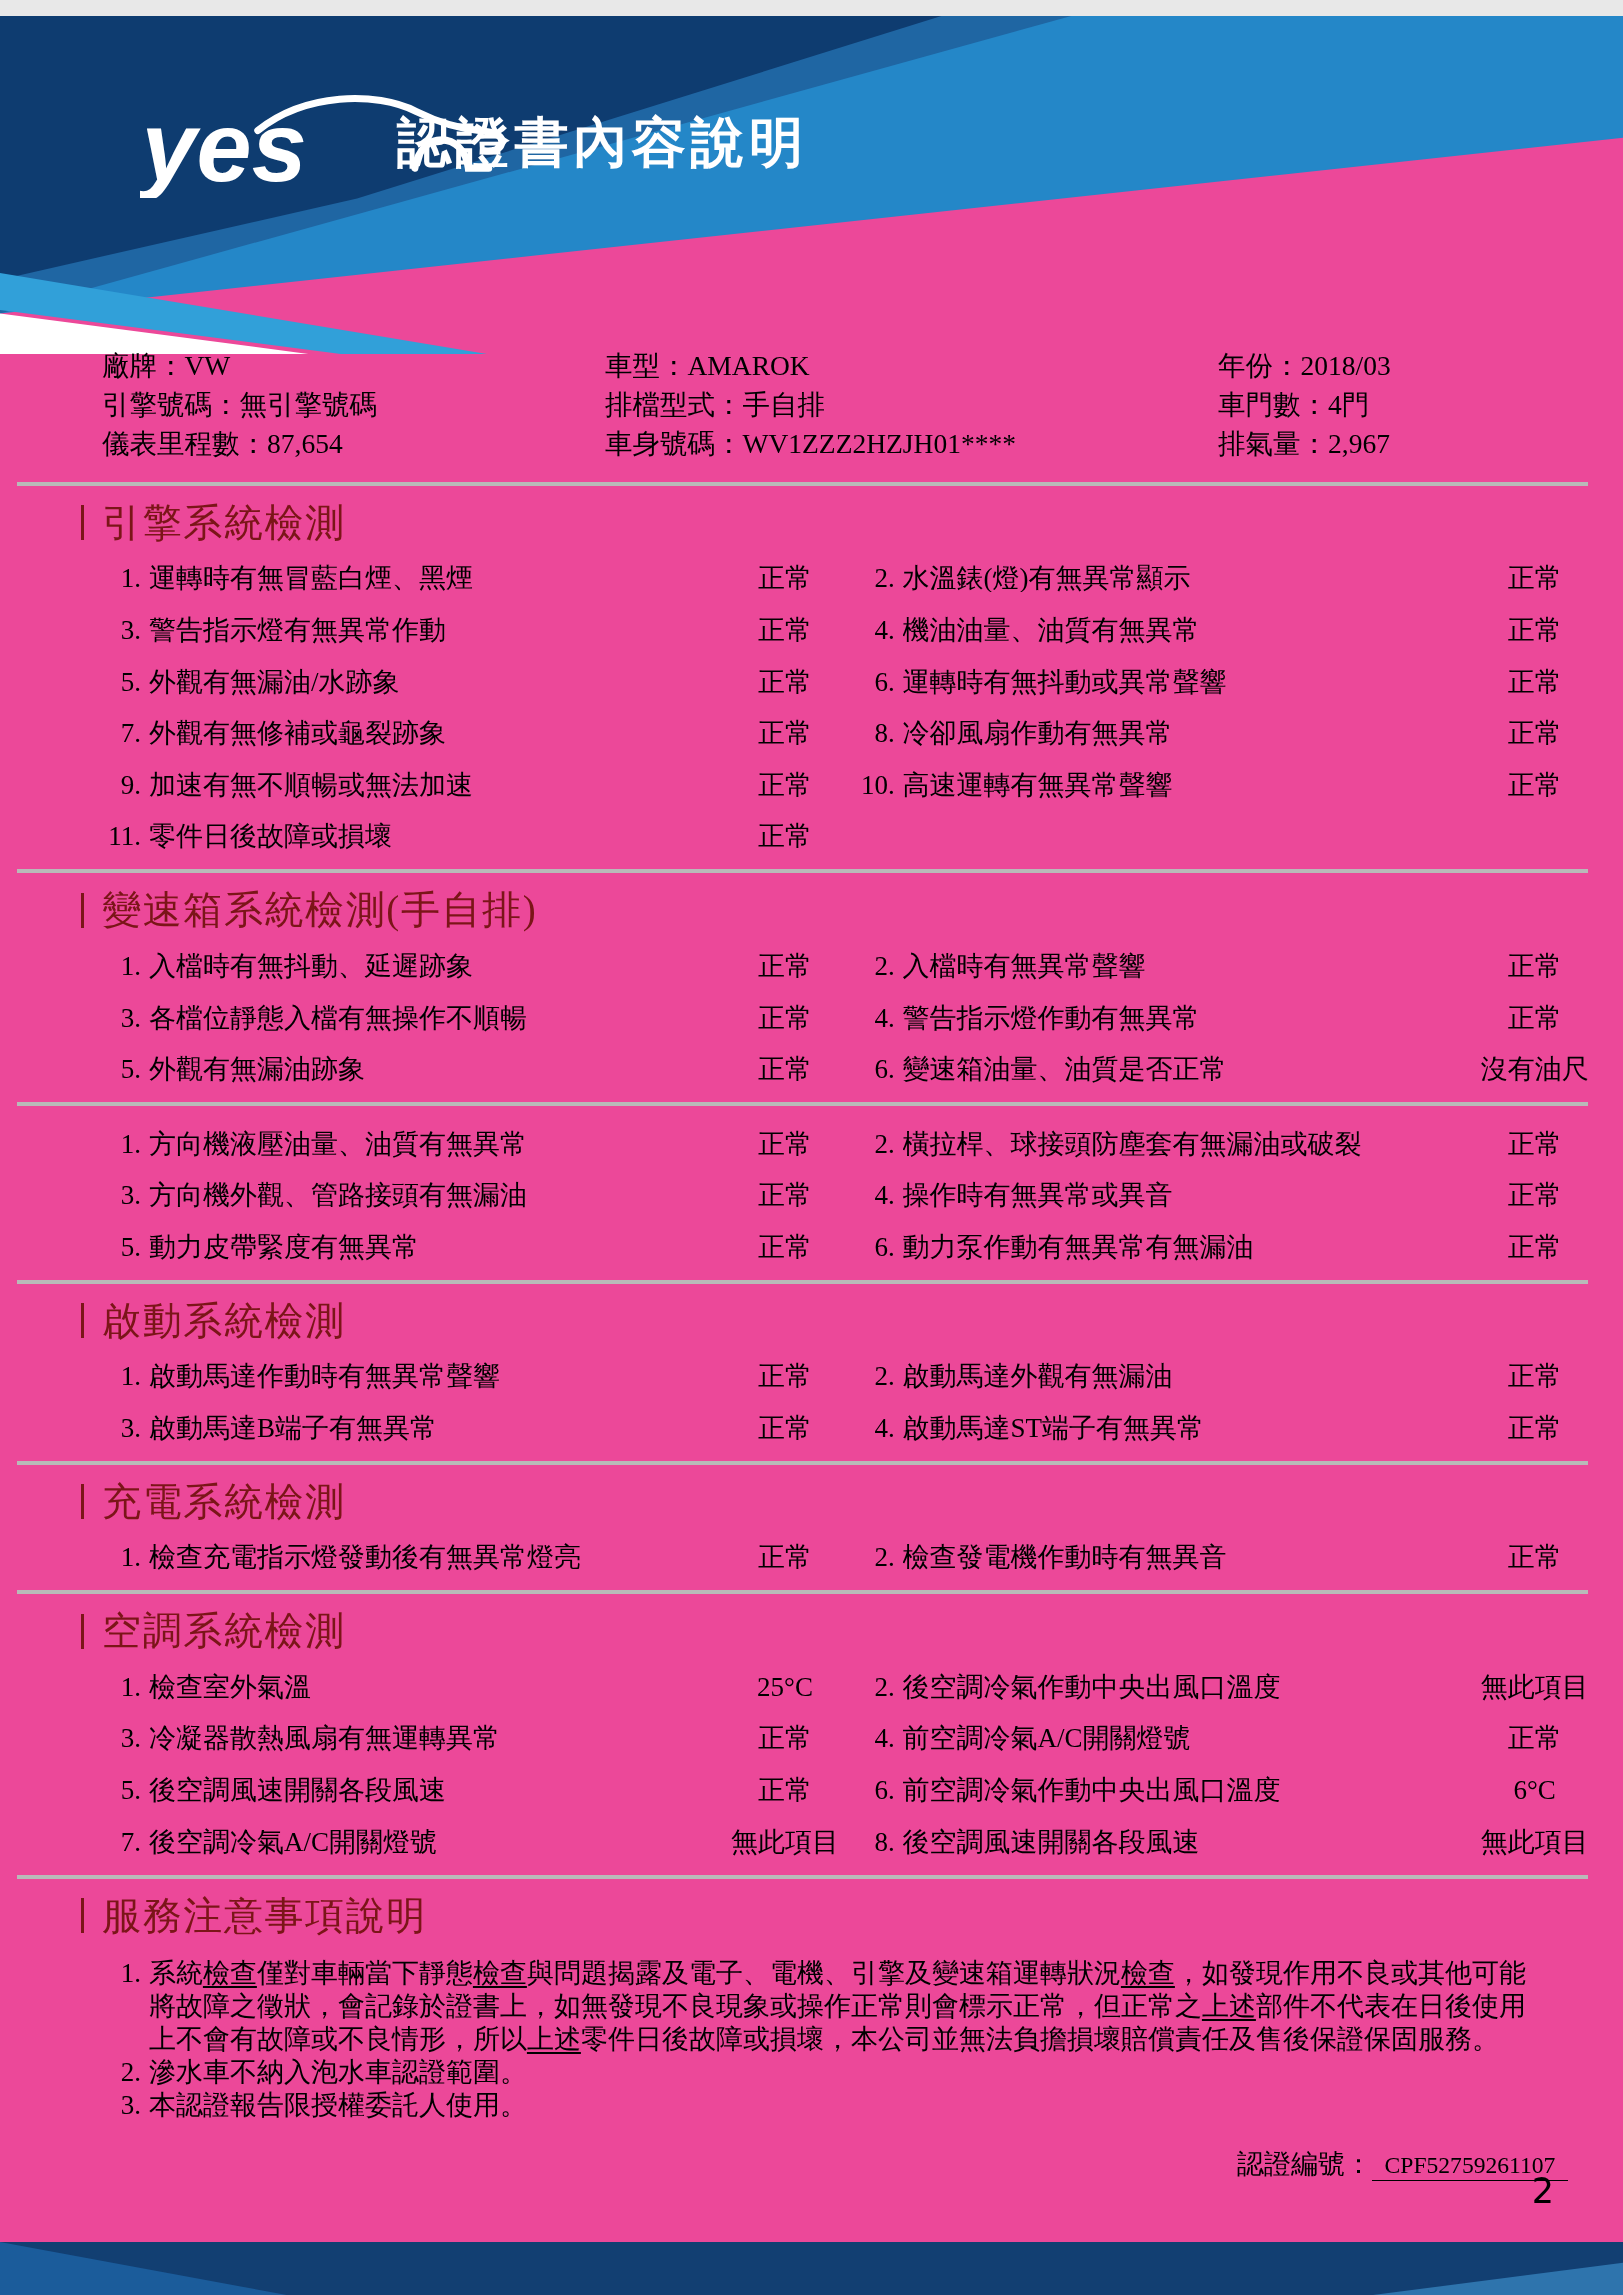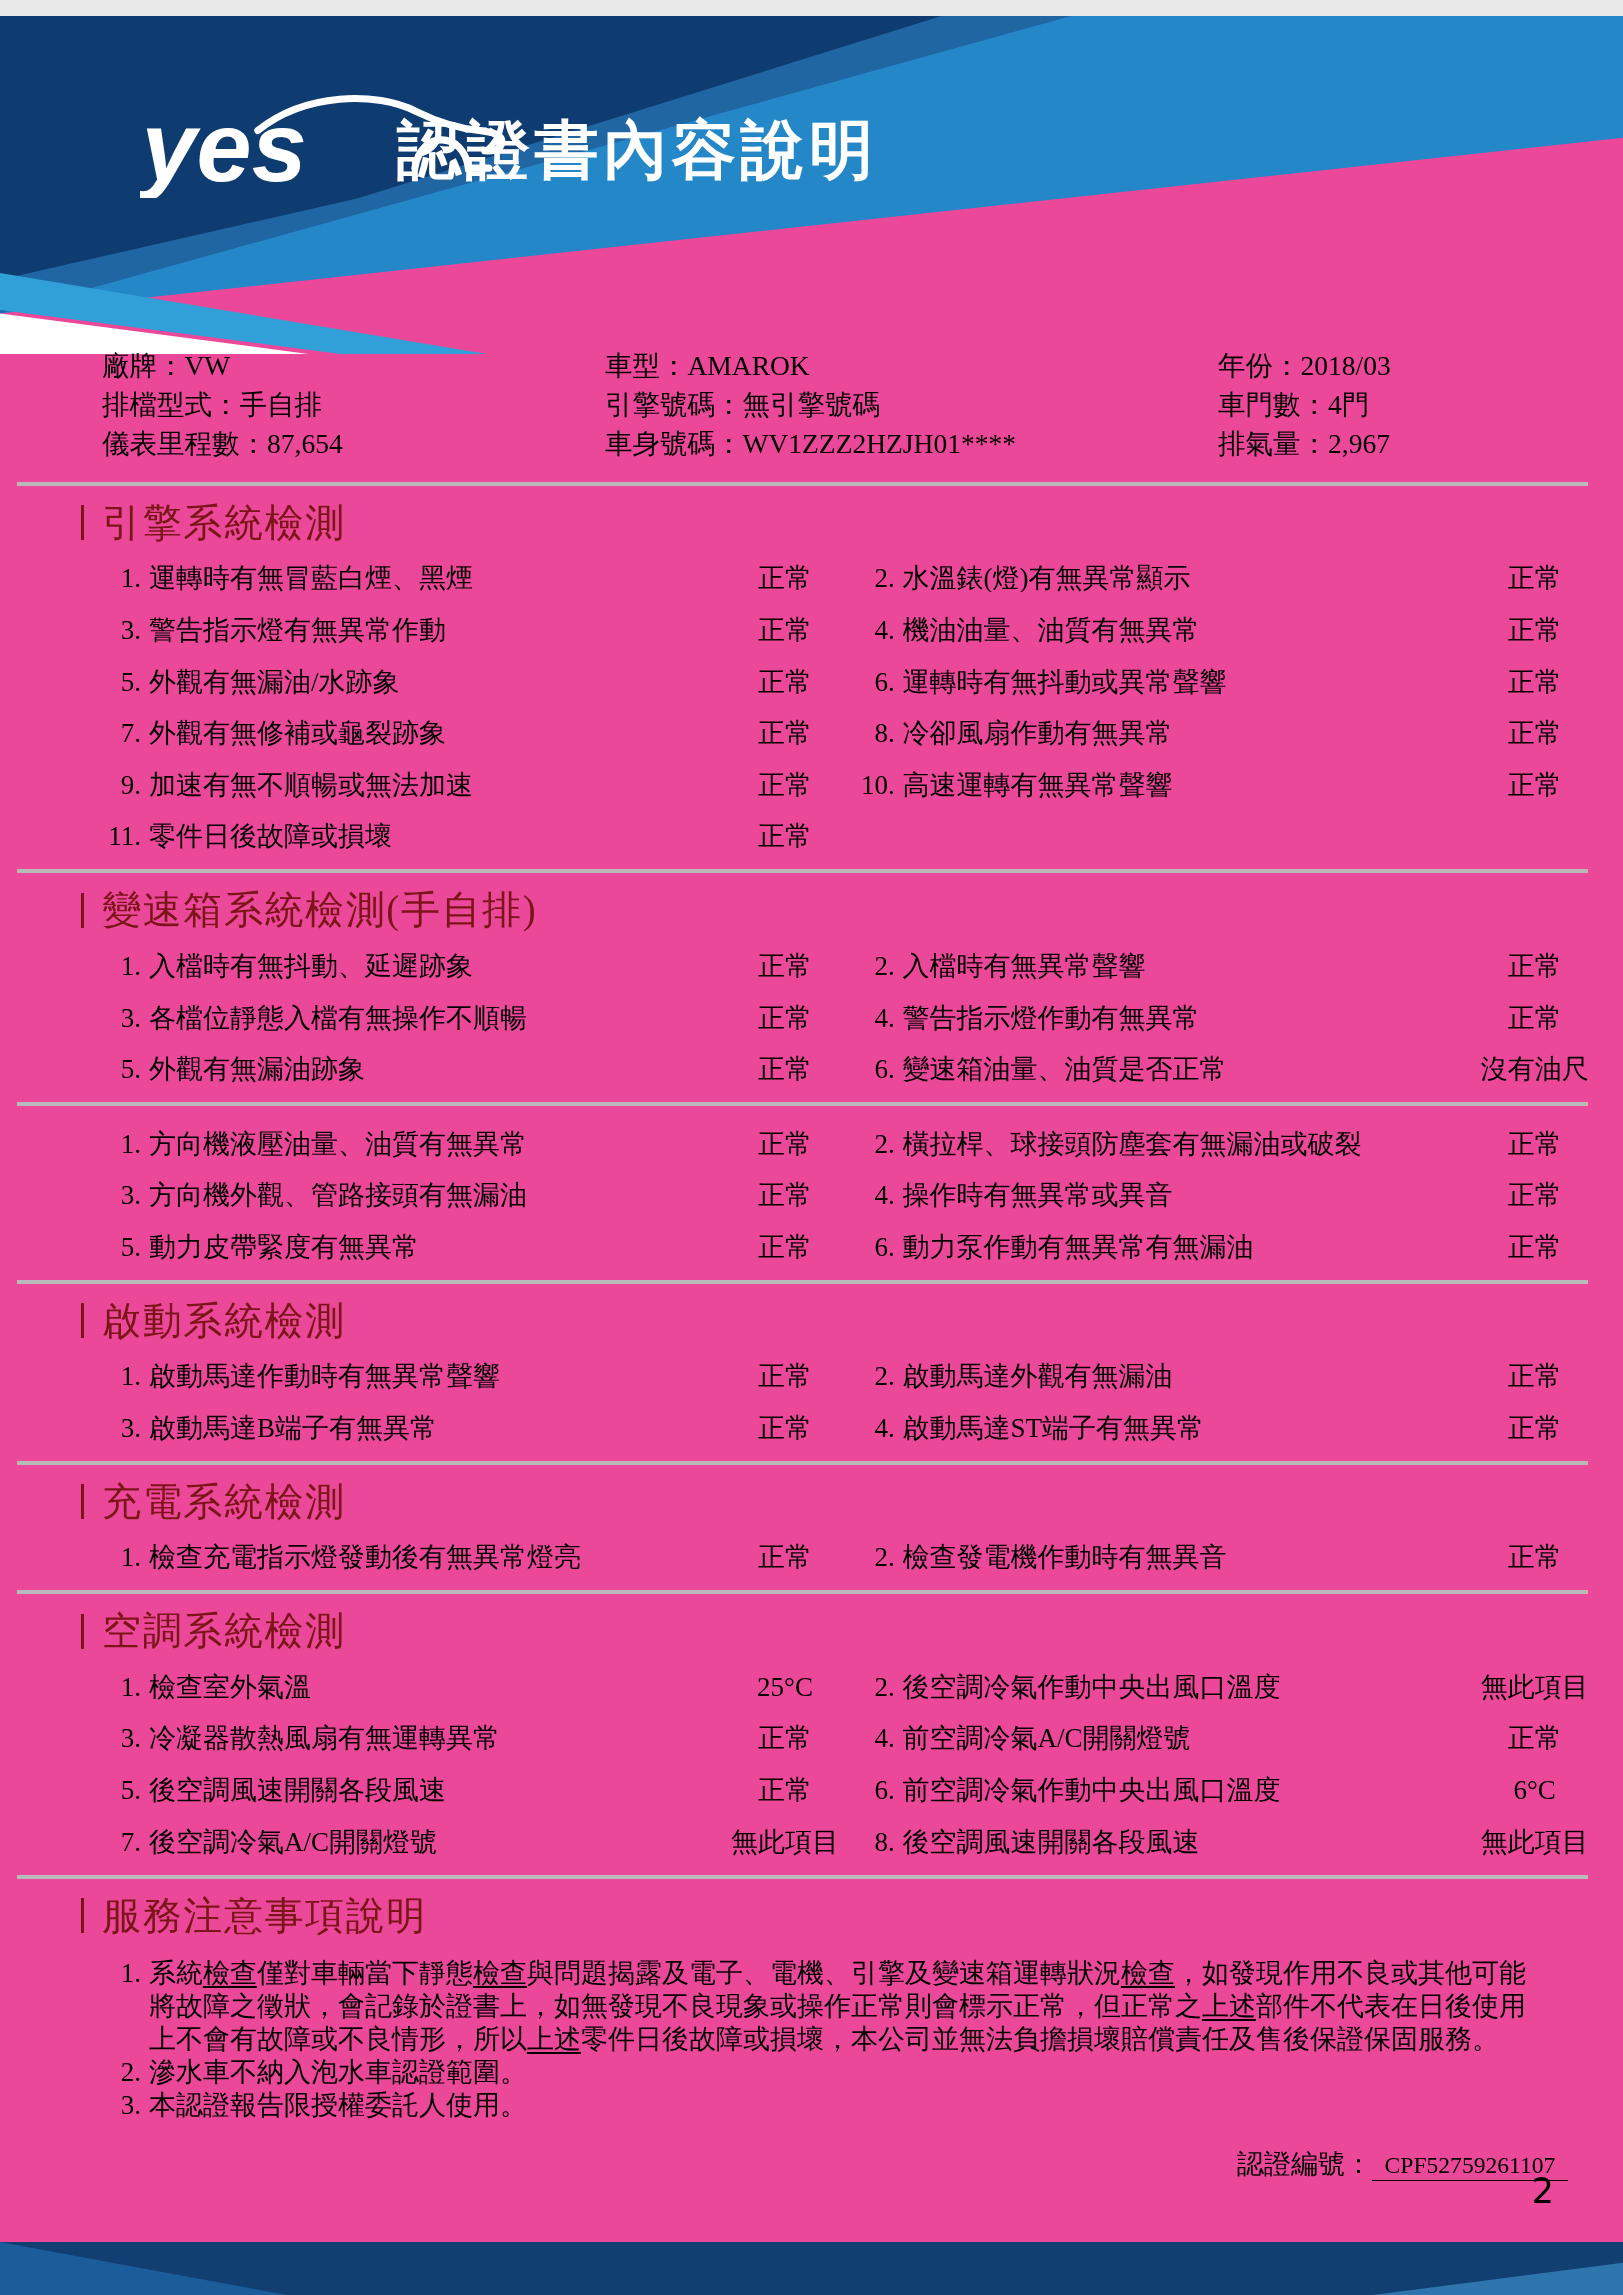--- a/index.html
+++ b/index.html
@@ -15,21 +15,21 @@
   .s-steel  { background:#2487C8; clip-path:polygon(0 0,100% 0,100% 36%,0 88%); }
   .s-mid    { background:#1F66A3; clip-path:polygon(0 0,66% 0,0 88%); }
   .s-navy   { background:#0E3C70; clip-path:polygon(0 0,58% 0,22% 54%,0 78%); }
   .s-bright { background:#31A0D9; clip-path:polygon(0 76%,0 87%,21% 100%,30% 100%); }
   .s-white  { background:#ffffff; clip-path:polygon(0 88%,0 100%,19% 100%); }
 
   .logo { position:absolute; left:140px; top:72px; width:377px; height:110px; }
   .hdr-title {
     position:absolute; left:397px; top:91px;
     font-family:"Liberation Sans","DejaVu Sans",sans-serif;
-    font-size:64px; font-weight:bold; color:#ffffff; letter-spacing:4.7px;
+    font-size:54px; font-weight:bold; color:#ffffff; letter-spacing:4.7px;
     white-space:nowrap;
   }
 
   
   .content { position:absolute; top:330px; left:0; width:1623px; padding:0 18px 0 102px; box-sizing:border-box; }
 
   .vgrid { display:grid; grid-template-columns:503px 613px 1fr; }
   .vcell { height:39px; line-height:39px; font-size:27.5px; white-space:nowrap; }
 
   .divider { height:3.9px; background:#b9b9b9; margin:19px 17.3px 0 -85px; }
@@ -83,22 +83,22 @@
     </svg>
 
     <div class="hdr-title">認證書內容說明</div>
   </div>
 
   <div class="content">
     <div class="vgrid">
         <div class="vcell"><span class="vlabel">廠牌：</span><span class="vvalue">VW</span></div>
         <div class="vcell"><span class="vlabel">車型：</span><span class="vvalue">AMAROK</span></div>
         <div class="vcell"><span class="vlabel">年份：</span><span class="vvalue">2018/03</span></div>
+        <div class="vcell"><span class="vlabel">引擎號碼：</span><span class="vvalue">無引擎號碼</span></div>
         <div class="vcell"><span class="vlabel">排檔型式：</span><span class="vvalue">手自排</span></div>
-        <div class="vcell"><span class="vlabel">引擎號碼：</span><span class="vvalue">無引擎號碼</span></div>
         <div class="vcell"><span class="vlabel">車門數：</span><span class="vvalue">4門</span></div>
         <div class="vcell"><span class="vlabel">儀表里程數：</span><span class="vvalue">87,654</span></div>
         <div class="vcell"><span class="vlabel">車身號碼：</span><span class="vvalue">WV1ZZZ2HZJH01****</span></div>
         <div class="vcell"><span class="vlabel">排氣量：</span><span class="vvalue">2,967</span></div>
       </div>
     <div>
         <div class="divider"></div>
         <section class="sec">
           <div class="sec-h">
             <span class="sec-bar"></span>

